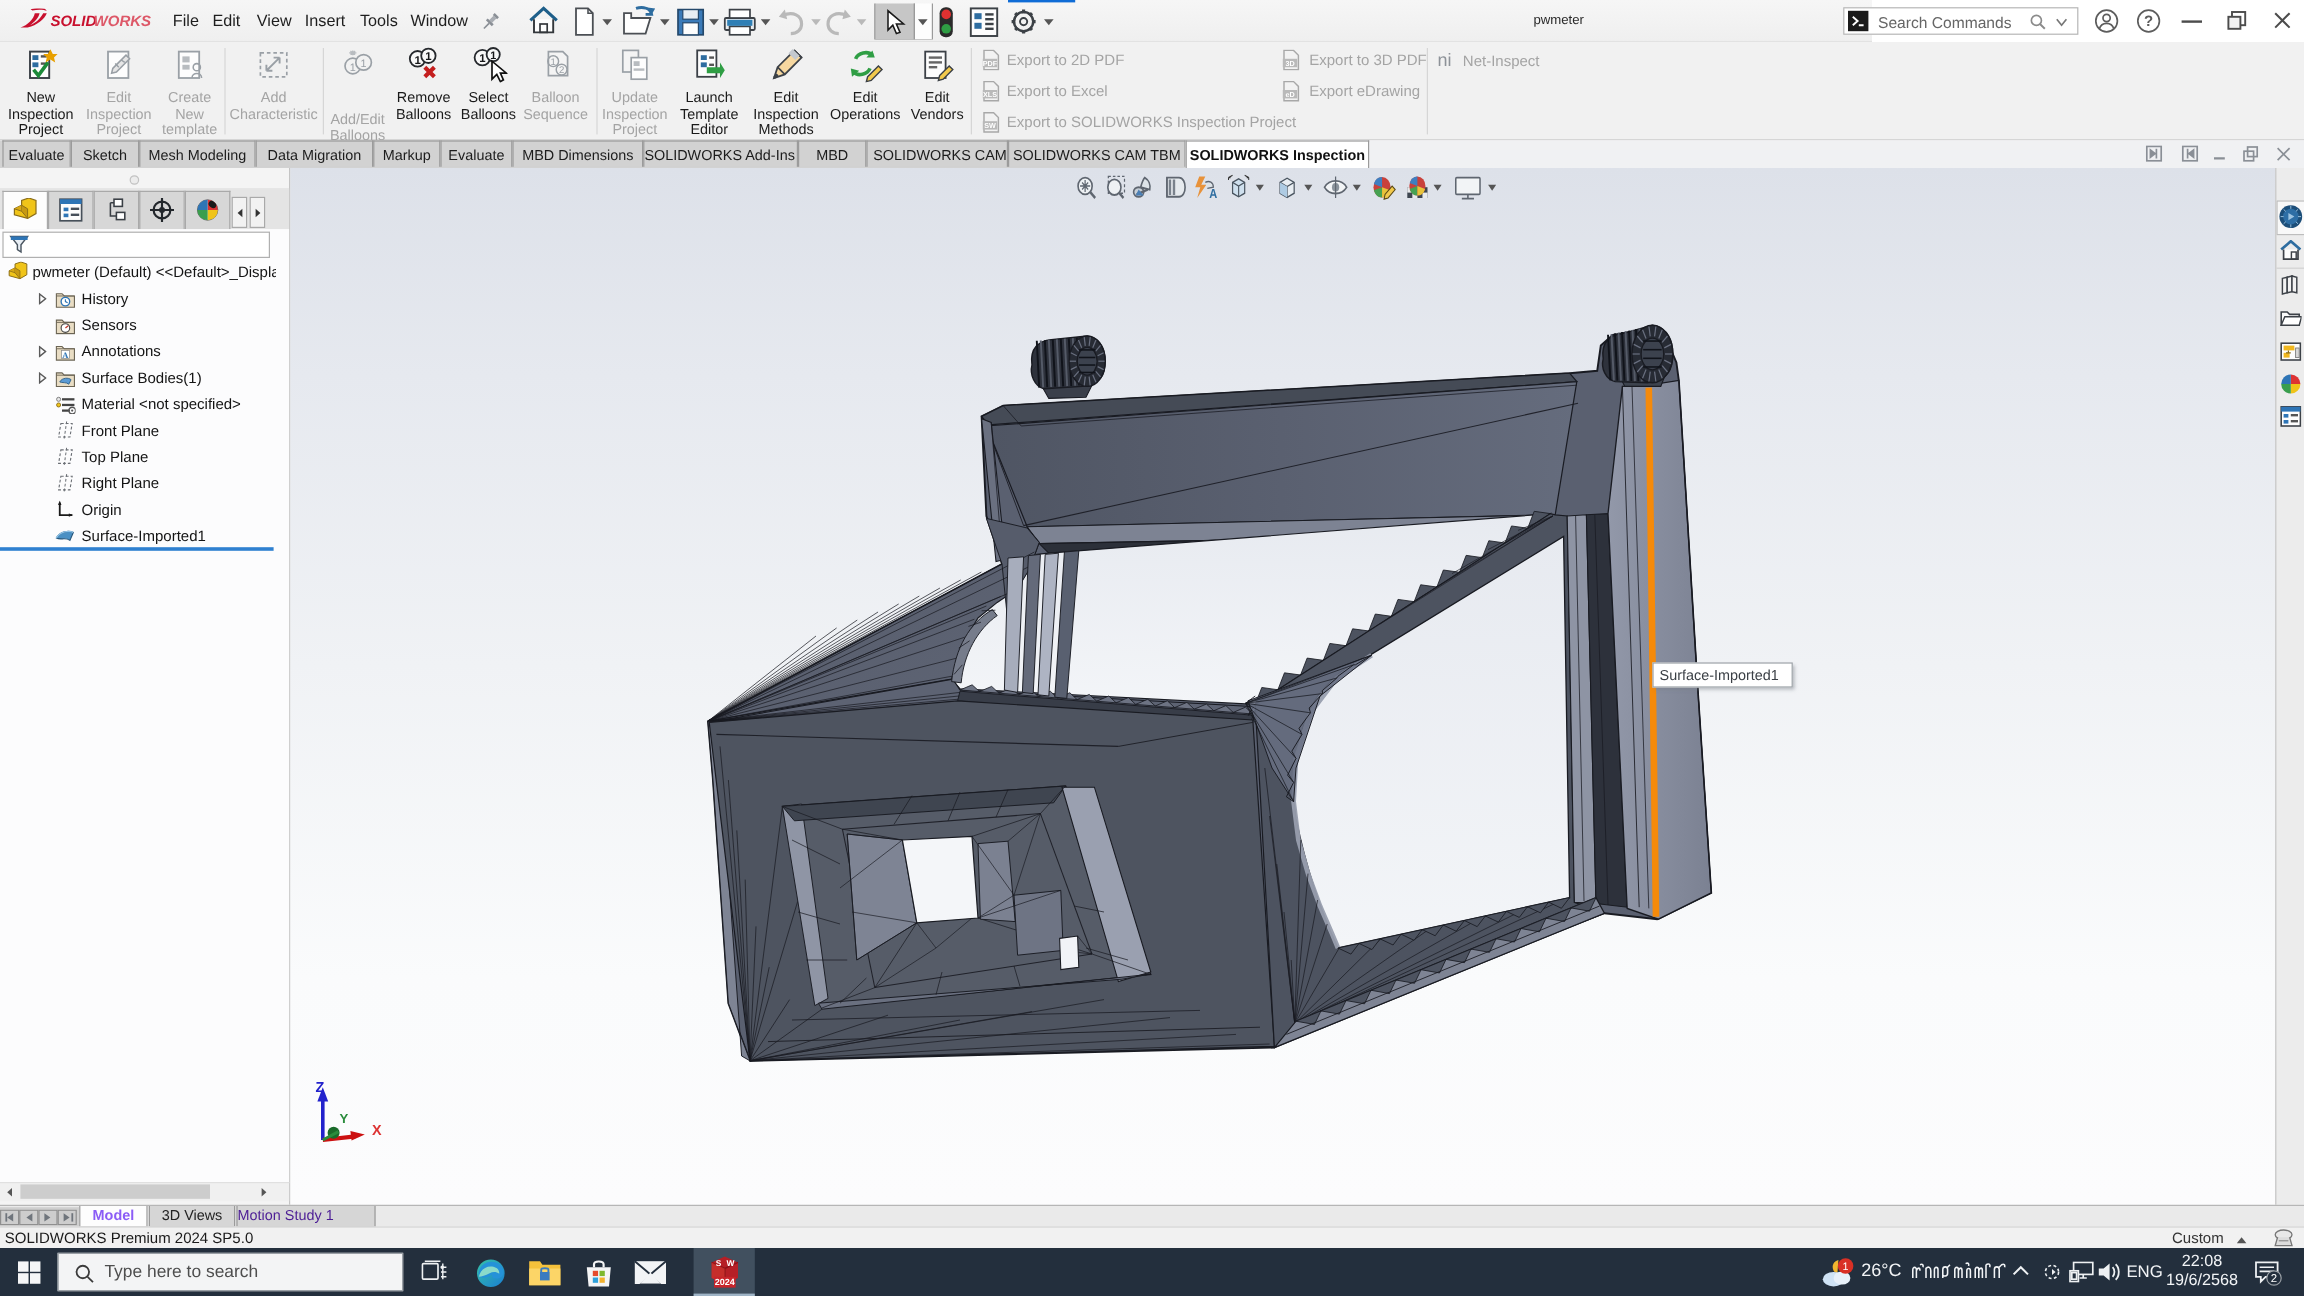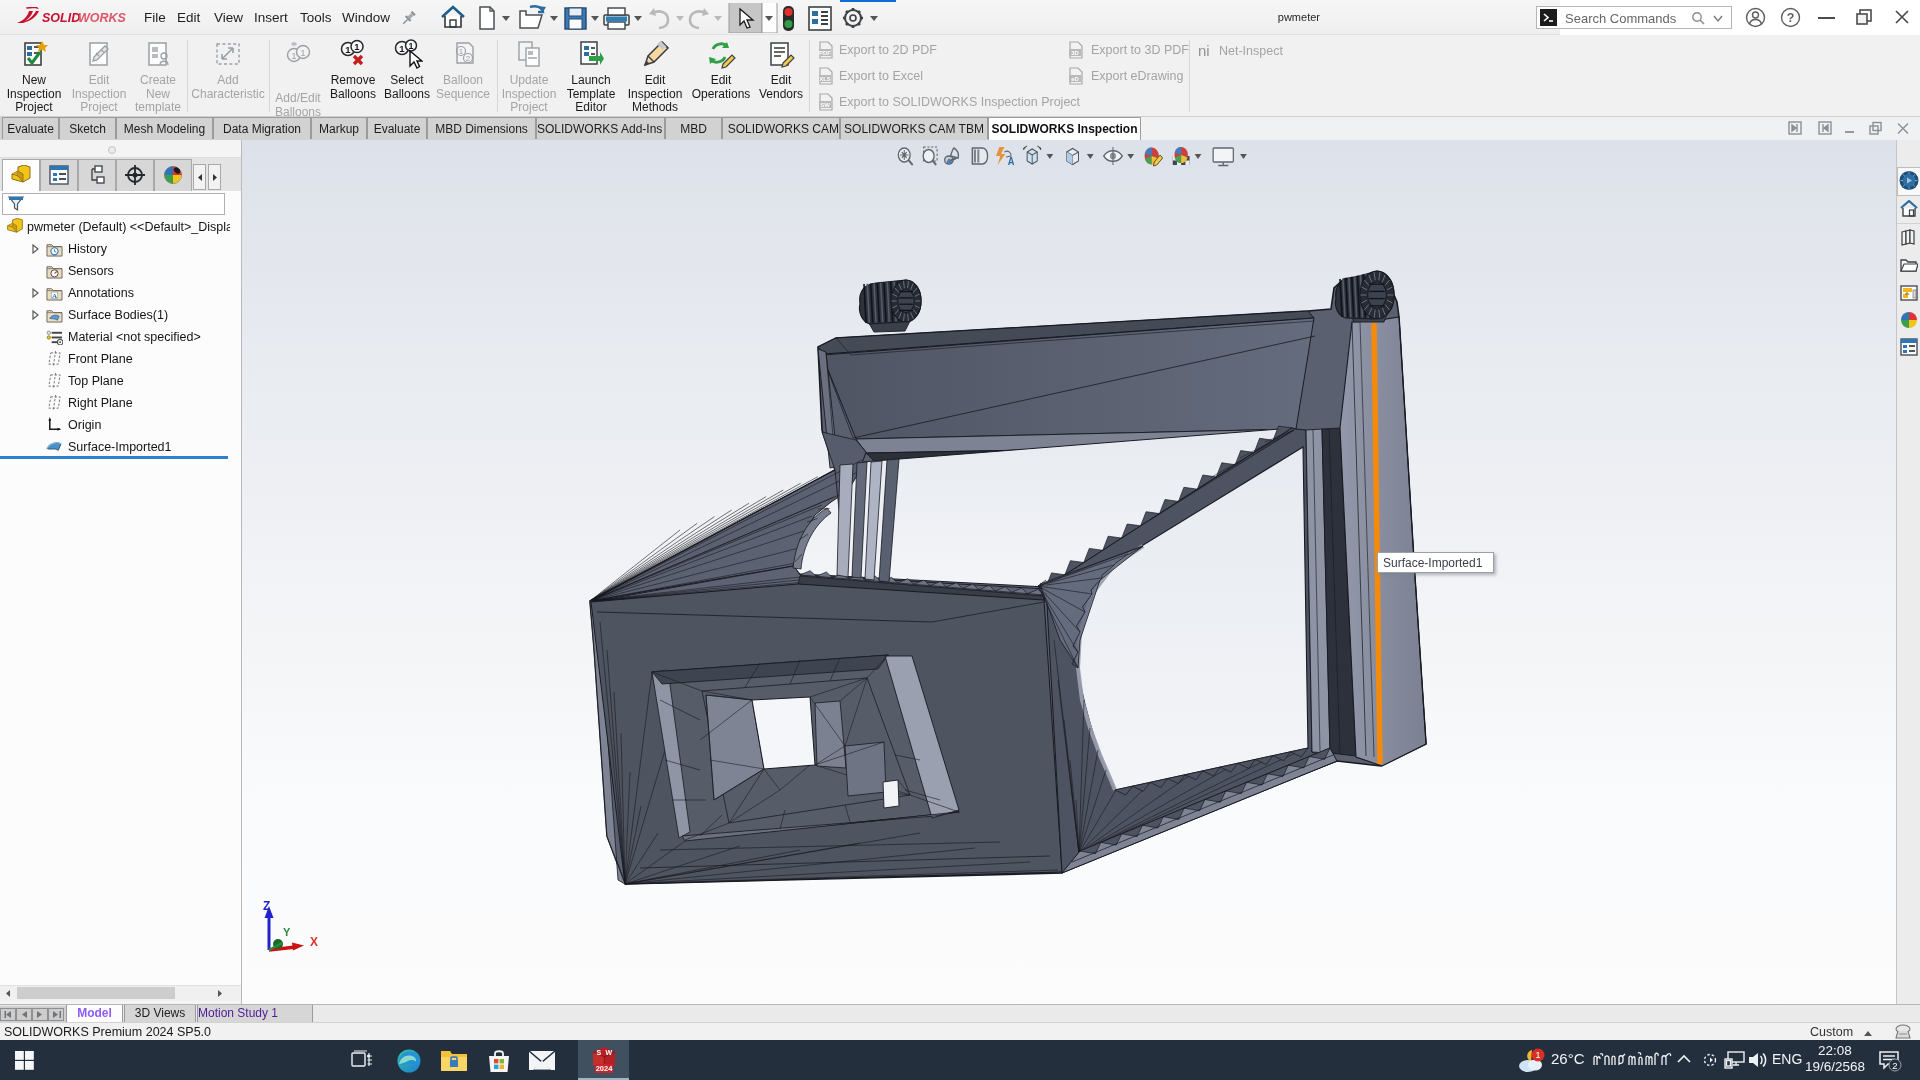--- a/index.html
+++ b/index.html
@@ -939,20 +939,27 @@
 
   <svg class="abs" style="left:15px;top:11px" width="19" height="19" viewBox="0 0 19 19">
       <g fill="#f5f6f7">
         <rect x="0" y="0" width="8.8" height="8.8"></rect>
         <rect x="10" y="0" width="8.8" height="8.8"></rect>
         <rect x="0" y="10" width="8.8" height="8.8"></rect>
         <rect x="10" y="10" width="8.8" height="8.8"></rect>
       </g>
     </svg>
 
+  <div class="abs" style="left:48px;top:4px;width:288px;height:32px;background:#f3f4f5;border:1px solid #9aa0a6">
+    <svg class="abs" style="left:13px;top:8px" width="17" height="17" viewBox="0 0 17 17">
+        <circle cx="7" cy="7" r="5.2" stroke="#3b3b3b" stroke-width="1.5" fill="none"></circle>
+        <path d="M11 11 L15.5 15.5" stroke="#3b3b3b" stroke-width="1.5"></path>
+      </svg>
+    <span class="abs" style="left:38px;top:7px;font-size:14.5px;color:#4e4e4e">Type here to search</span>
+  </div>
 
   <svg class="abs" style="left:351px;top:10px" width="22" height="20" viewBox="0 0 22 20">
       <g stroke="#eef1f3" fill="none" stroke-width="1.4">
         <rect x="1" y="3" width="13" height="13" rx="1"></rect>
         <path d="M3 1 L16 1 M18 3 L18 16" stroke-width="1.2"></path>
         <path d="M16.5 6 L21 6 M16.5 10 L21 10 M16.5 14 L21 14" stroke-width="1.2"></path>
         <circle cx="17.5" cy="6" r="0.8" fill="#eef1f3"></circle>
       </g>
     </svg>
 

